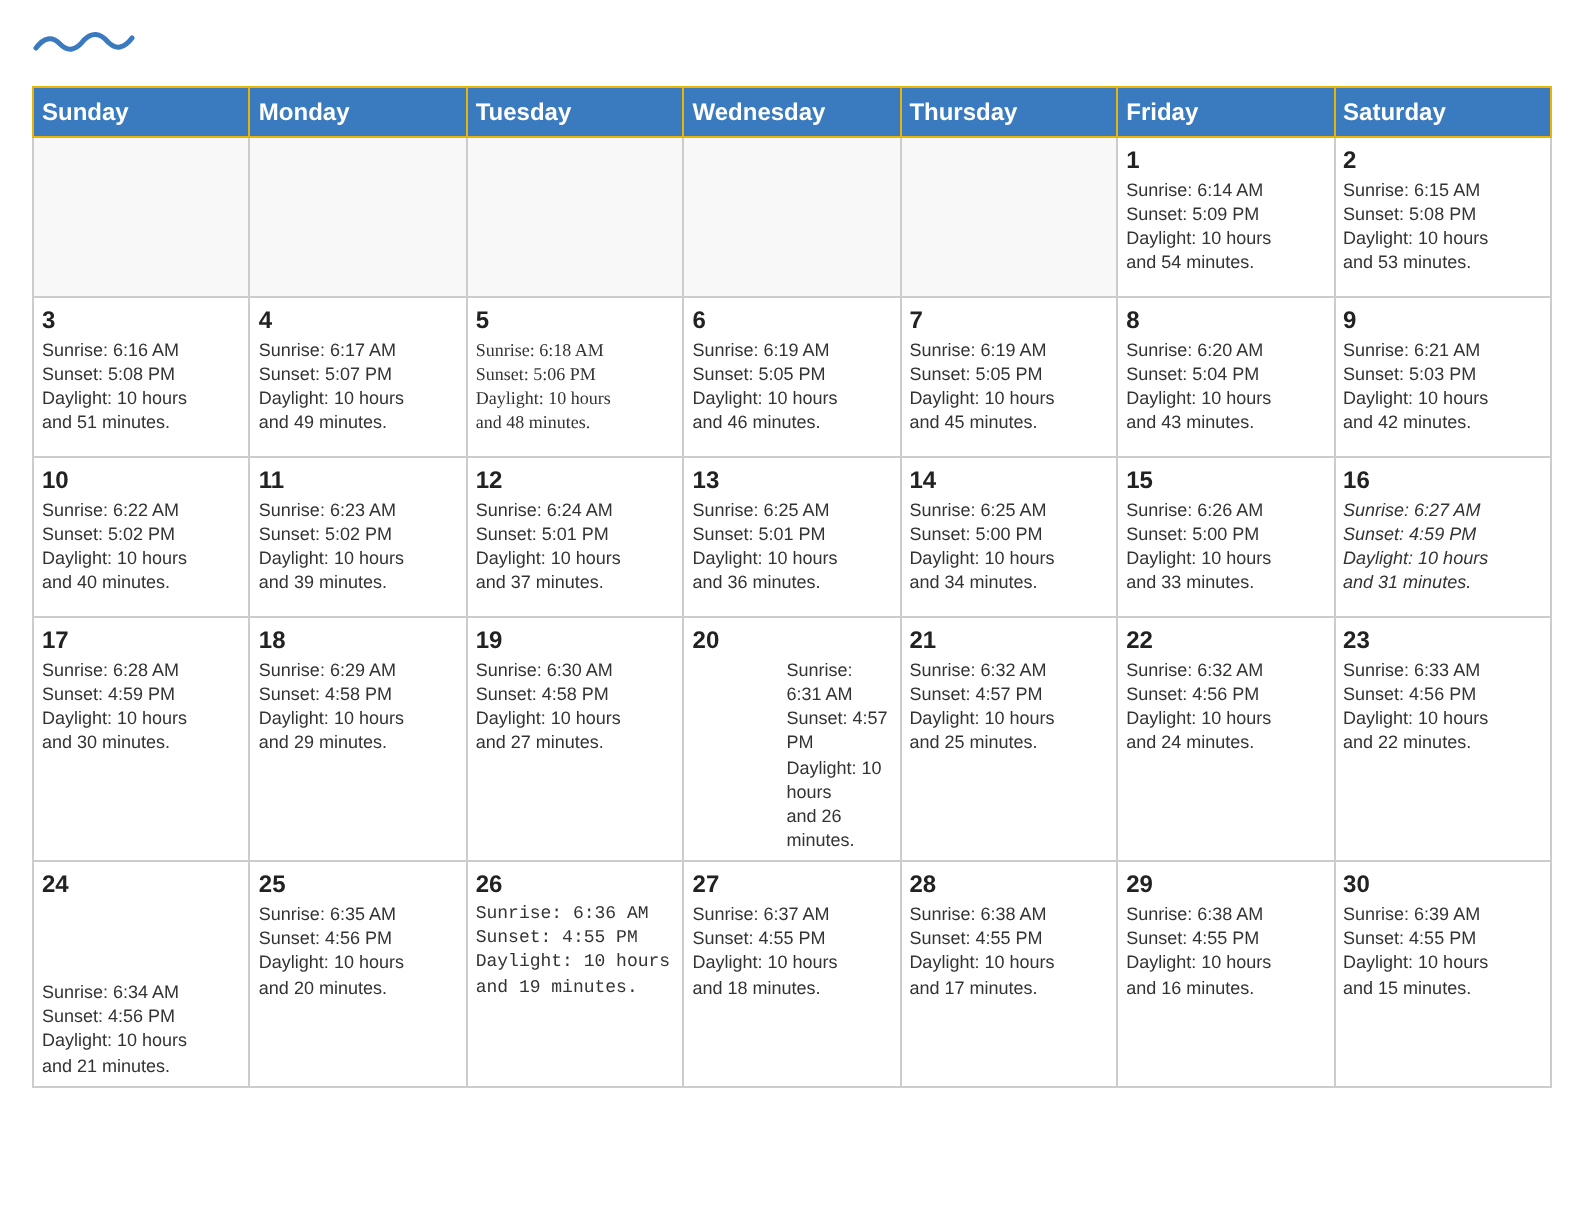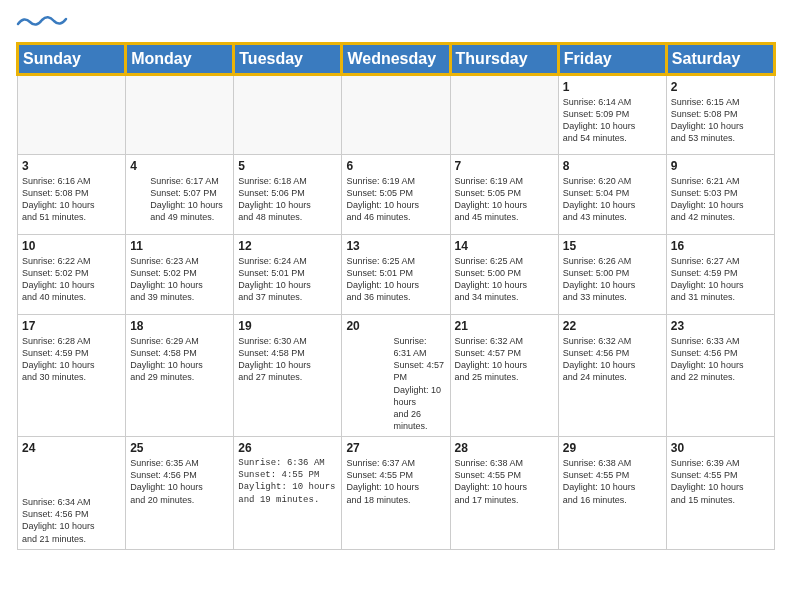--- a/index.html
+++ b/index.html
@@ -49,25 +49,25 @@
       margin-top: 2px;
     }
     .calendar {
       width: 100%;
       border-collapse: collapse;
       table-layout: fixed;
     }
     .calendar th {
       background: #3a7bbf;
       color: #fff;
-      font-size: 16px;
+      font-size: 12px;
       font-weight: bold;
       padding: 5px 4px;
       text-align: left;
-      border: 3px solid #eab308;
+      border: 1px solid #eab308;
     }
     .calendar td {
       border: 1px solid #ccc;
       vertical-align: top;
       padding: 4px 4px 4px 4px;
       font-size: 9.5px;
       color: #333;
       height: 80px;
       background: #fff;
     }
@@ -147,28 +147,28 @@
         <tr>
           <td>
             <span class="day-number">3</span>
             <div class="day-info" style="white-space: pre-line;">Sunrise: 6:16 AM
 Sunset: 5:08 PM
 Daylight: 10 hours
 and 51 minutes.</div>
           </td>
           <td>
             <span class="day-number">4</span>
-            <div class="day-info" style="white-space: pre-line; margin-left: 20px;">Sunrise: 6:17 AM
+            <div class="day-info" style="white-space: pre-line;">Sunrise: 6:17 AM
 Sunset: 5:07 PM
 Daylight: 10 hours
 and 49 minutes.</div>
           </td>
           <td>
             <span class="day-number">5</span>
-            <div class="day-info" style="white-space: pre-line;">Sunrise: 6:18 AM
+            <div class="day-info" style="white-space: pre-line; font-family: Liberation Serif, serif;">Sunrise: 6:18 AM
 Sunset: 5:06 PM
 Daylight: 10 hours
 and 48 minutes.</div>
           </td>
           <td>
             <span class="day-number">6</span>
             <div class="day-info" style="white-space: pre-line;">Sunrise: 6:19 AM
 Sunset: 5:05 PM
 Daylight: 10 hours
 and 46 minutes.</div>
@@ -233,21 +233,21 @@
           </td>
           <td>
             <span class="day-number">15</span>
             <div class="day-info" style="white-space: pre-line;">Sunrise: 6:26 AM
 Sunset: 5:00 PM
 Daylight: 10 hours
 and 33 minutes.</div>
           </td>
           <td>
             <span class="day-number">16</span>
-            <div class="day-info" style="white-space: pre-line;">Sunrise: 6:27 AM
+            <div class="day-info" style="white-space: pre-line; font-style: italic;">Sunrise: 6:27 AM
 Sunset: 4:59 PM
 Daylight: 10 hours
 and 31 minutes.</div>
           </td>
         </tr>
         <tr>
           <td>
             <span class="day-number">17</span>
             <div class="day-info" style="white-space: pre-line;">Sunrise: 6:28 AM
 Sunset: 4:59 PM

